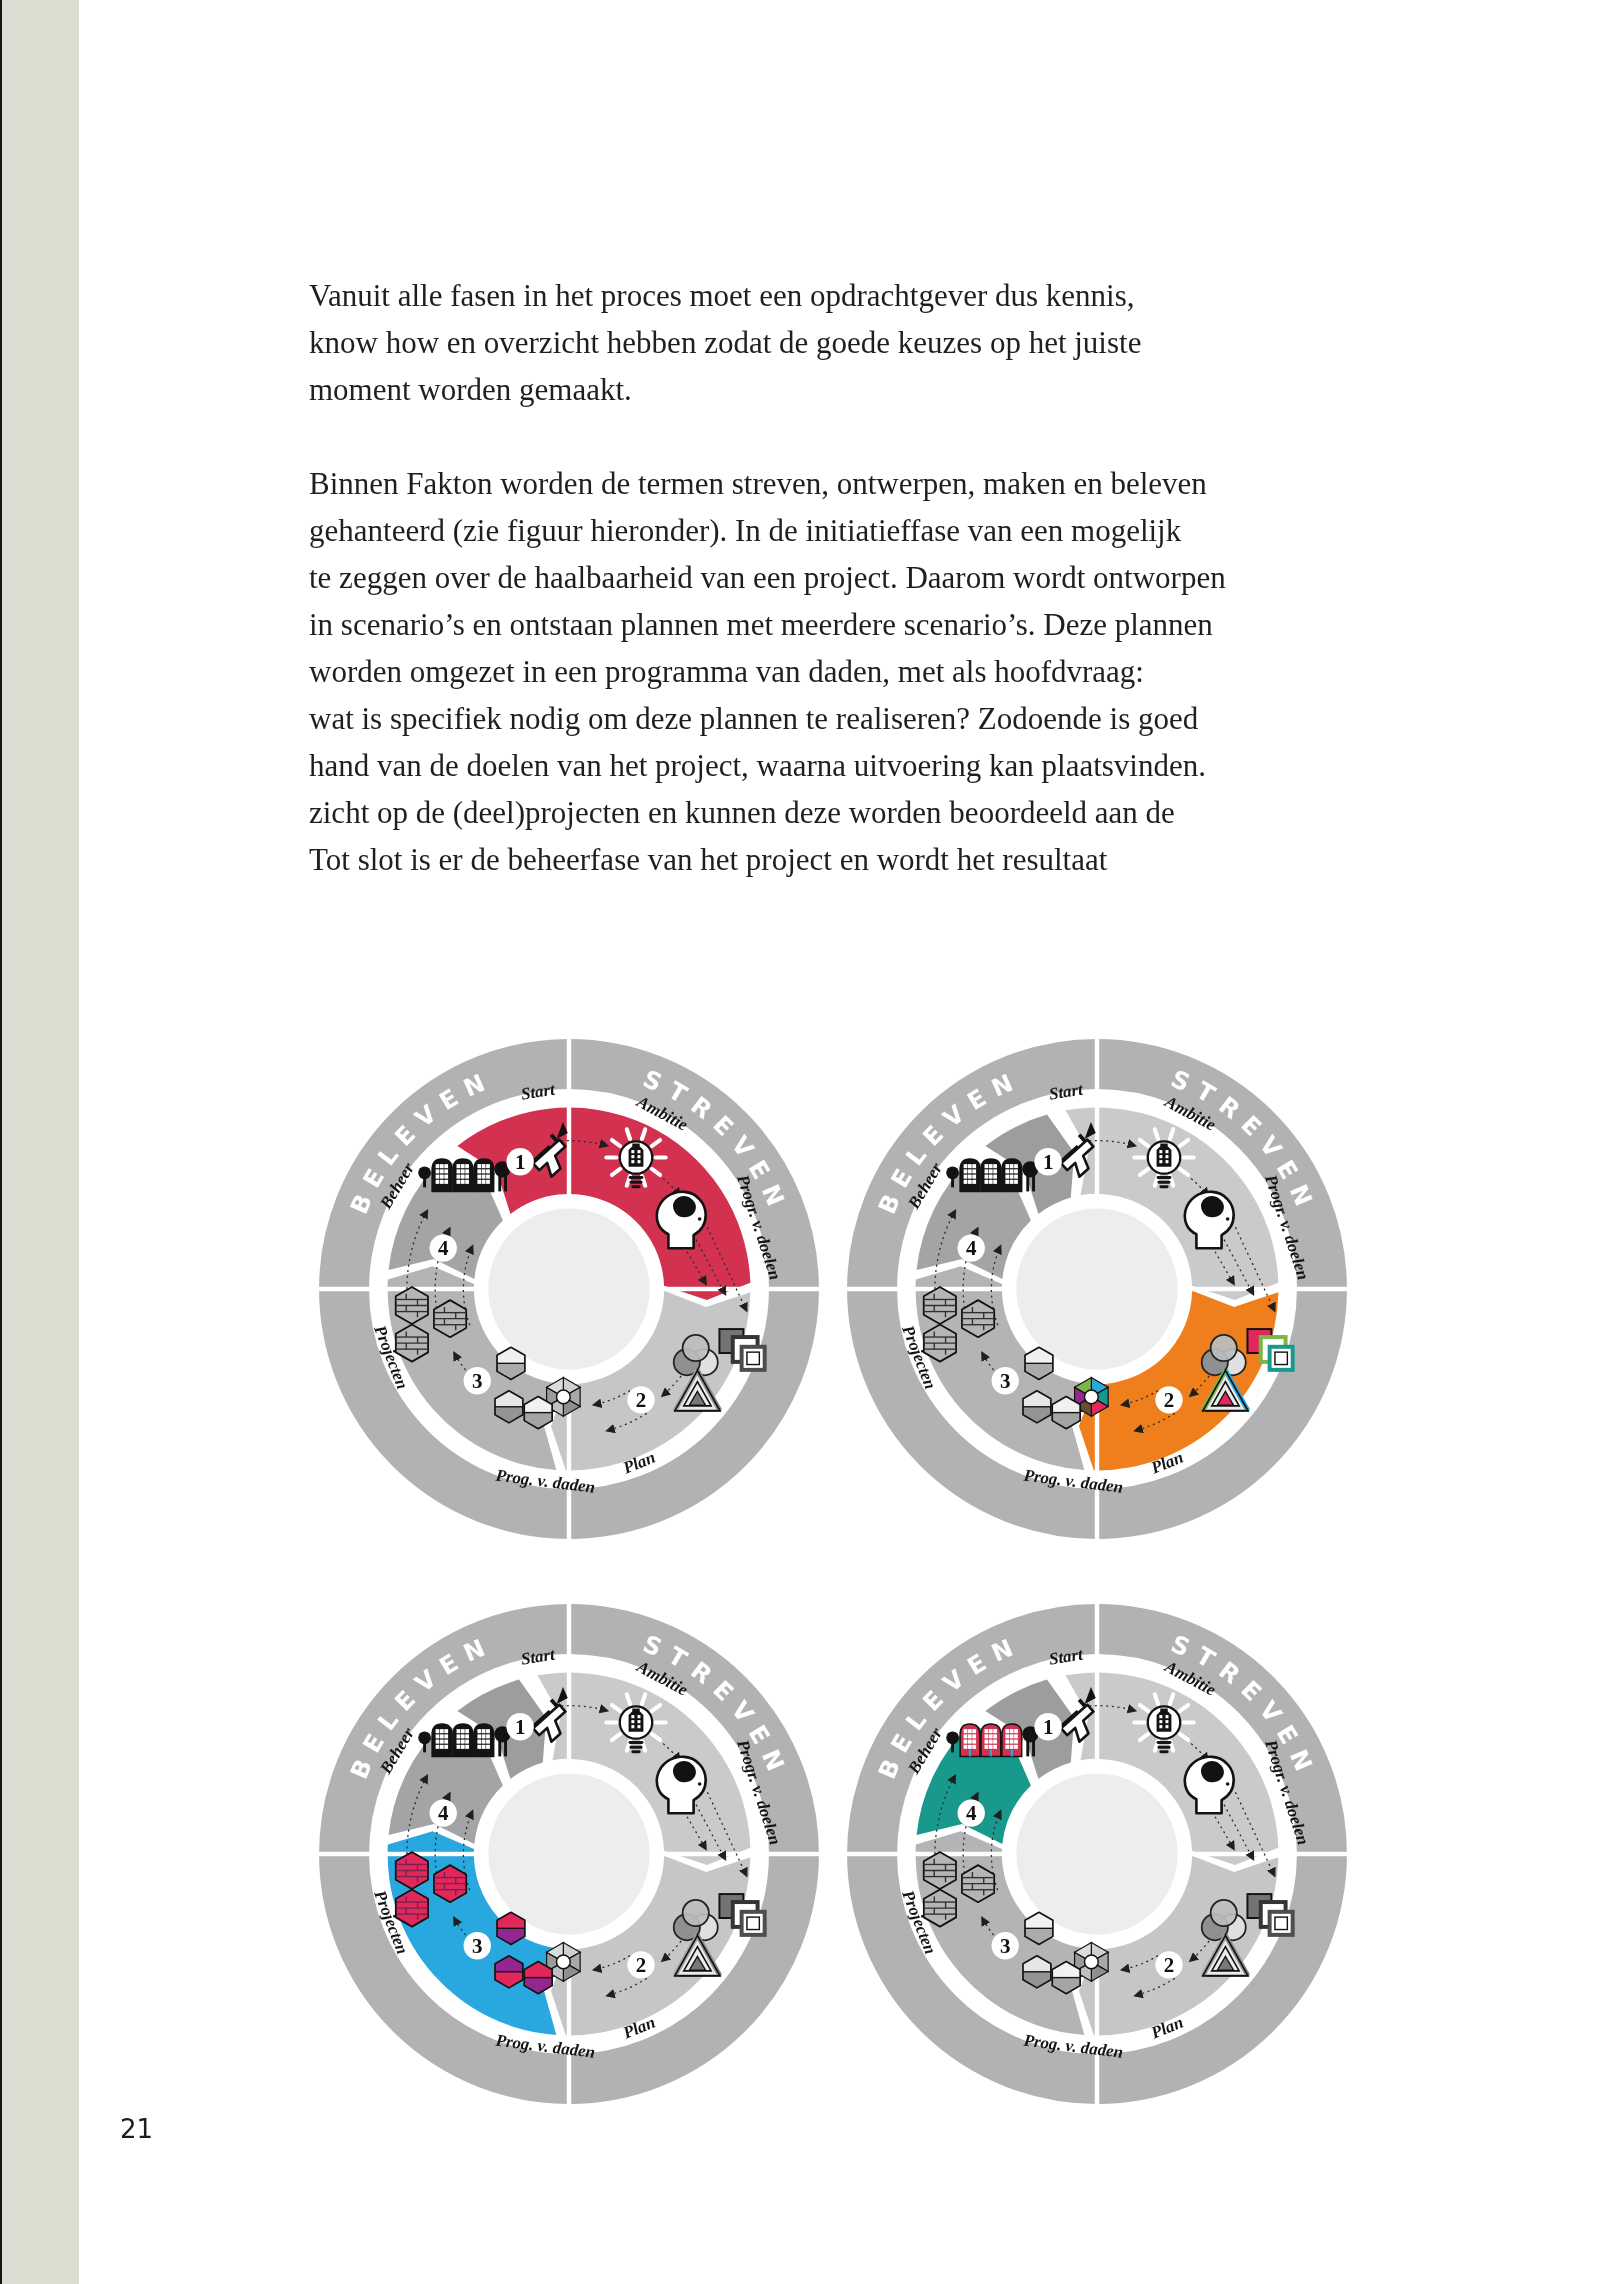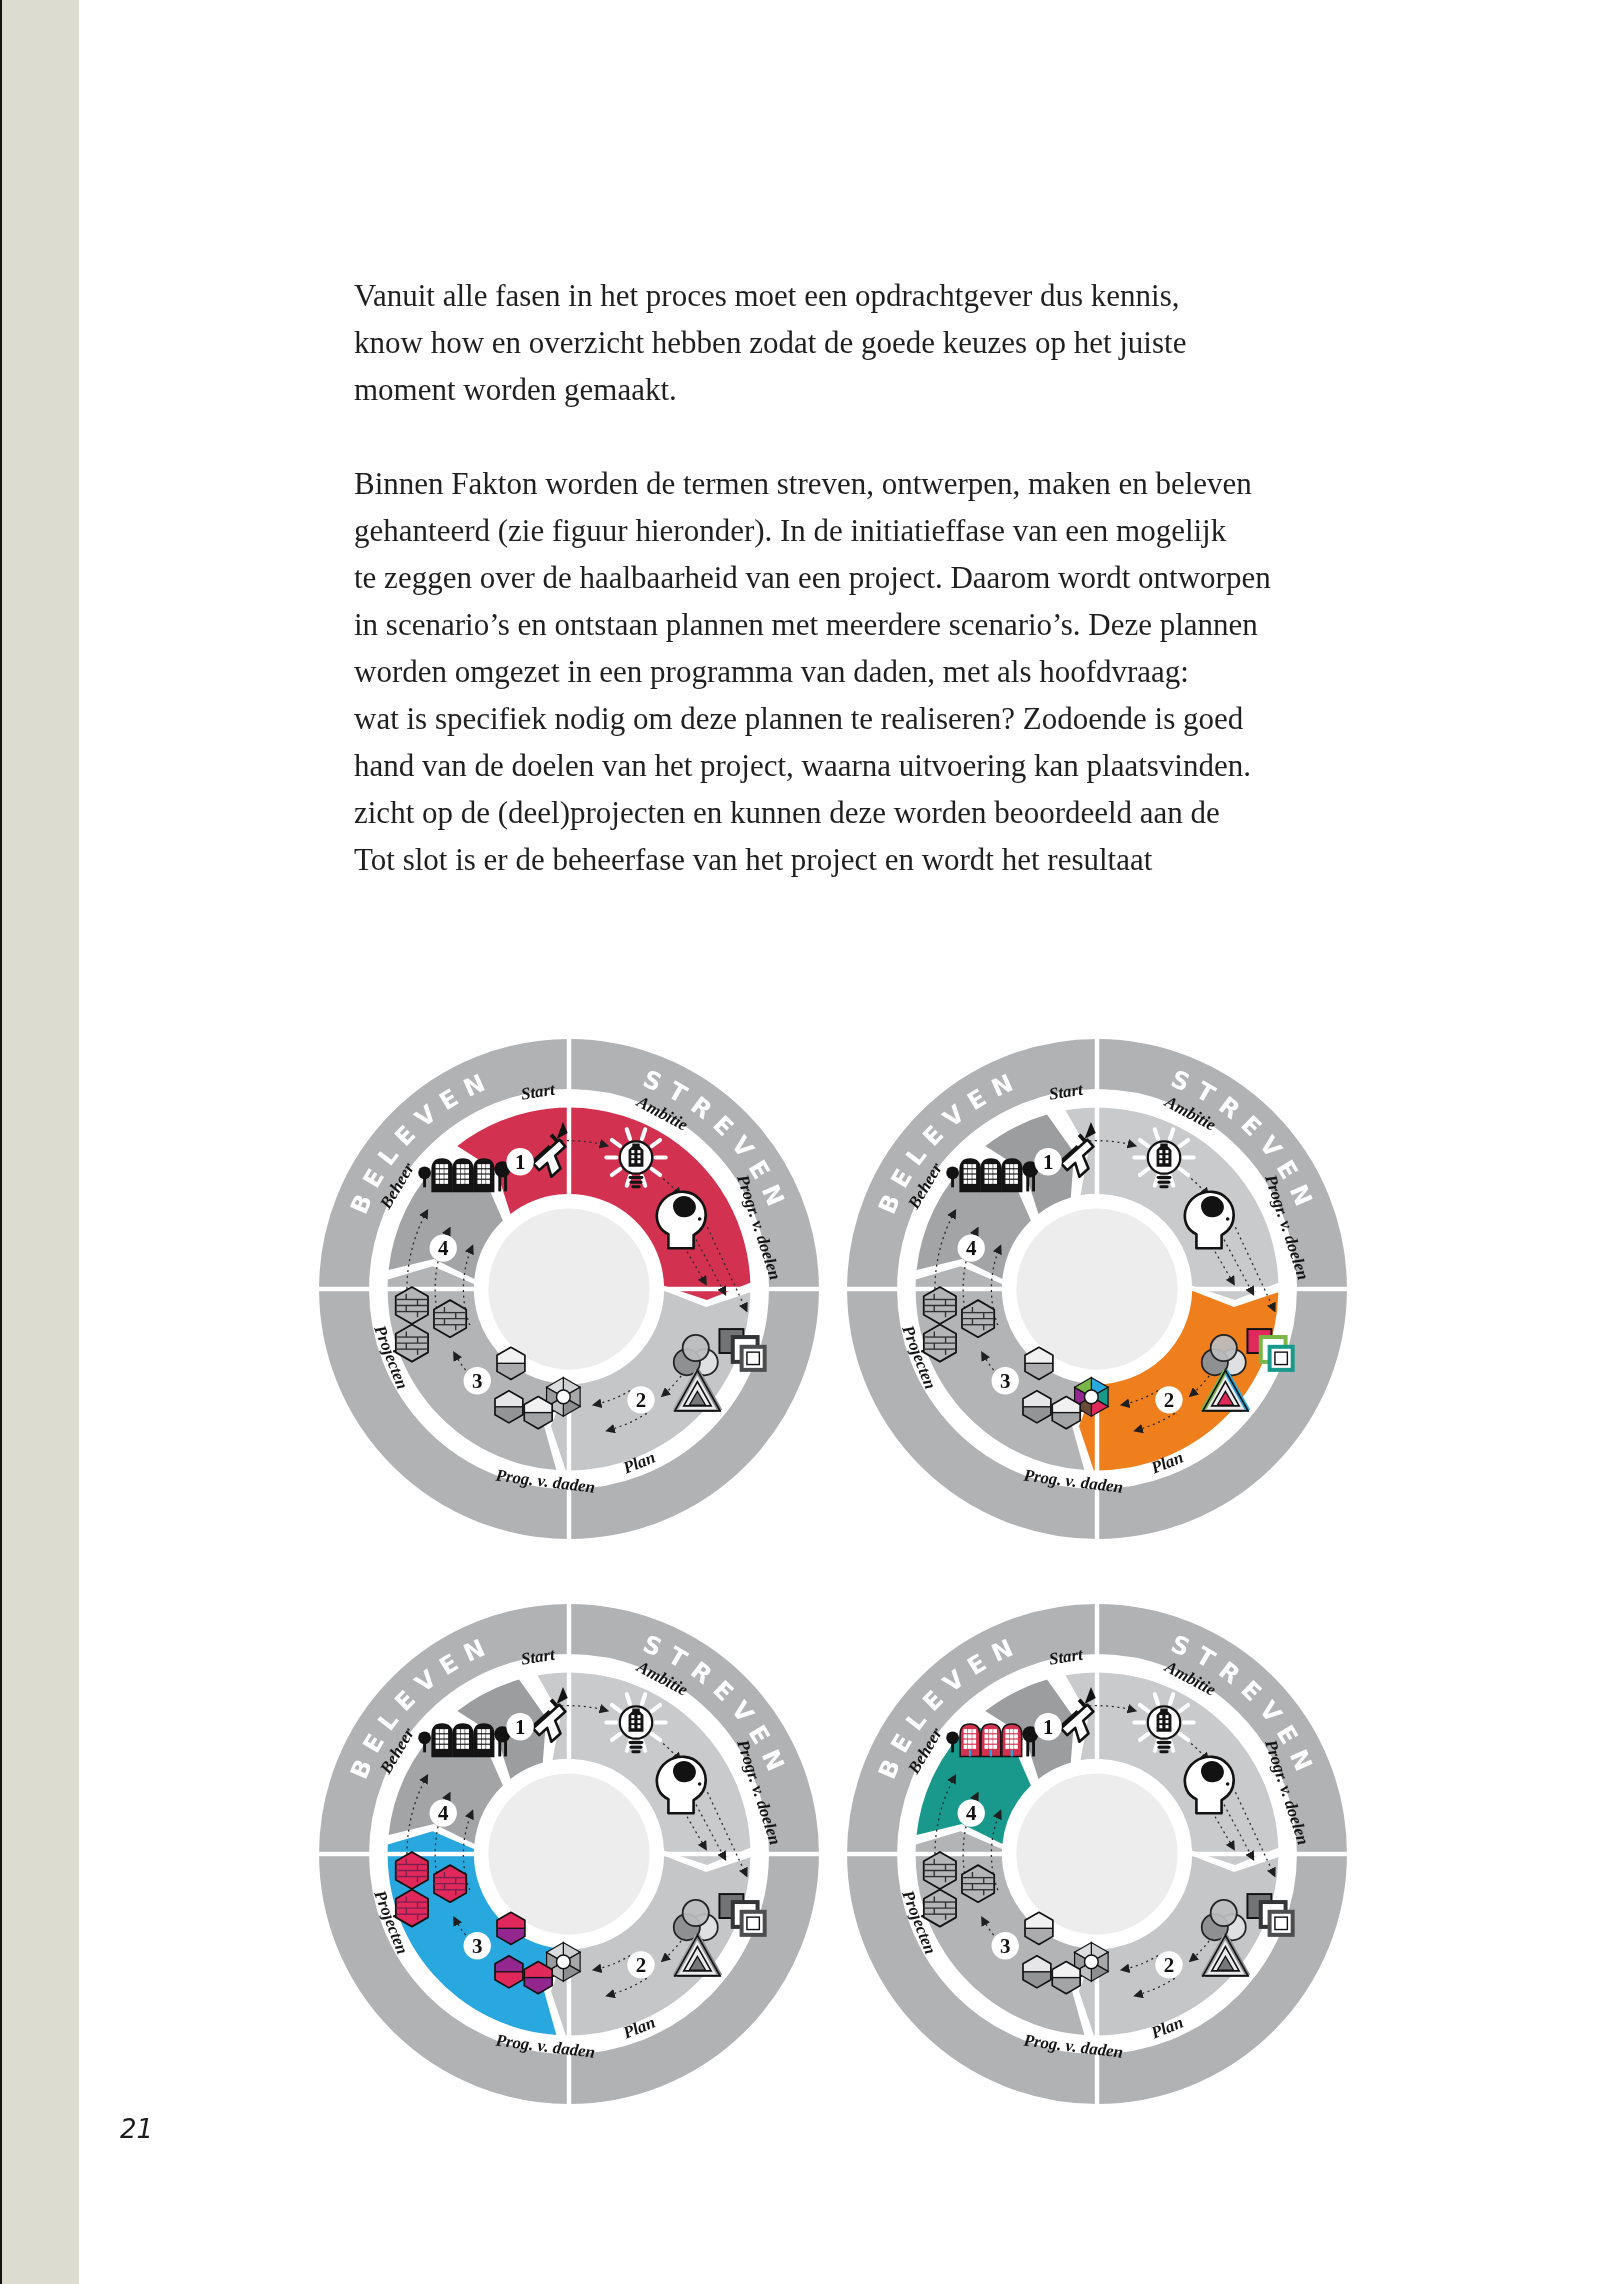--- a/index.html
+++ b/index.html
@@ -9,24 +9,24 @@
   }
   .stripe{
     position:absolute;left:0;top:0;width:77px;height:2284px;
     border-left:2.4px solid #141414;
   }
   .textblock{
     position:absolute;left:309px;top:272px;color:#1f1f1f;
     font-size:31px;line-height:47px;
   }
   .para{margin:0 0 47px 0;}
-  .line{white-space:nowrap;margin-left:45px;}
+  .line{white-space:nowrap;}
   .pagenum{
     position:absolute;left:120px;top:2114px;
-    font-family:"DejaVu Sans",sans-serif;font-size:26px;color:#1c1c1c;font-style:italic;
+    font-family:"DejaVu Sans",sans-serif;font-size:26px;color:#1c1c1c;
   }
   #wheels{position:absolute;left:0;top:0;width:1618px;height:2284px;}
   svg.wheel{position:absolute;}
   .ring-label{
     font-family:"DejaVu Sans",sans-serif;font-weight:bold;font-size:30px;
     letter-spacing:12px;fill:#ffffff;
   }
   .st-label{
     font-family:"Liberation Serif",serif;font-style:italic;font-weight:bold;
     font-size:21px;fill:#141414;

